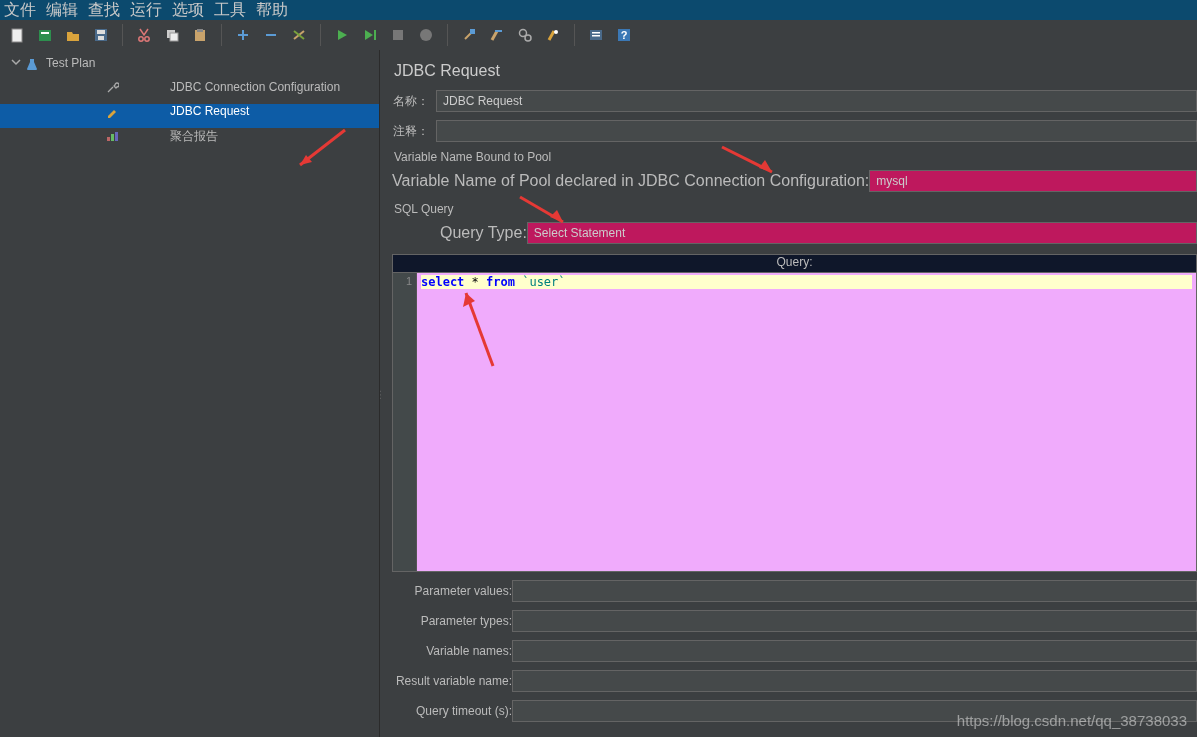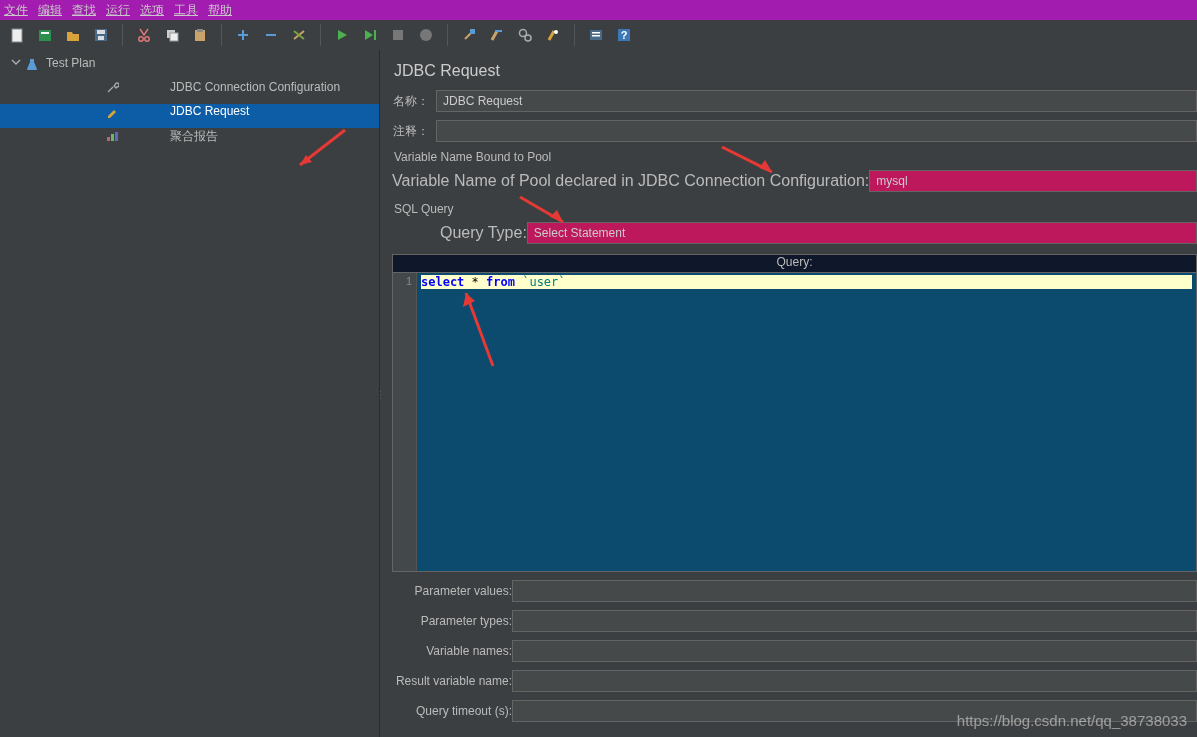--- a/index.html
+++ b/index.html
@@ -8,28 +8,27 @@
   font-size: 12px;
   background: #3c3f41;
   color: #bbbbbb;
   width: 1197px;
   height: 737px;
   overflow: hidden;
   position: relative;
 }
 
 .menubar {
-  background: #a21caf;
+  background: #0c4a6e;
   height: 20px;
   display: flex;
   align-items: center;
   padding: 0 4px;
   color: #c8c8c8;
-  font-size: 12px;
-  text-decoration: underline;
+  font-size: 16px;
 }
 .menubar span { margin-right: 10px; cursor: default; }
 
 .toolbar {
   background: #3c3f41;
   height: 30px;
   display: flex;
   align-items: center;
   padding: 2px 6px;
   gap: 6px;
@@ -80,21 +79,21 @@
 }
 .indent-sub { margin-left:48px; }
 .query-header {
   height:18px; background:#0f172a; color:#bbbbbb; font-size:12px;
   text-align:center; border:1px solid #646464; border-bottom:none;
   margin-top:2px;
 }
 .editor-wrap { display:flex; border:1px solid #646464; height:300px; }
 .gutter { width:24px; background:#43494a; color:#888; font-size:11px; text-align:right; padding:2px 4px 0 0; border-right:1px solid #555;}
 .editor {
-  flex:1; background:#0c4a6e; color:#000; font-family:Consolas,monospace;
+  flex:1; background:#f0abfc; color:#000; font-family:Consolas,monospace;
   font-size:12px; padding:2px 4px;
 }
 .editor .hl-line { background:#ffffcc; display:block; width:100%; }
 .kw { color:#0000ff; font-weight:bold;}
 .op { color:#000; }
 .str { color:#008080; }
 .param-row { display:flex; align-items:center; margin-top:8px; }
 .param-label { width:120px; text-align:right; color:#bbbbbb; font-size:12px; margin-right:0;}
 .param-input {
   flex:1; height:22px; background:#45494a; border:1px solid #646464;

